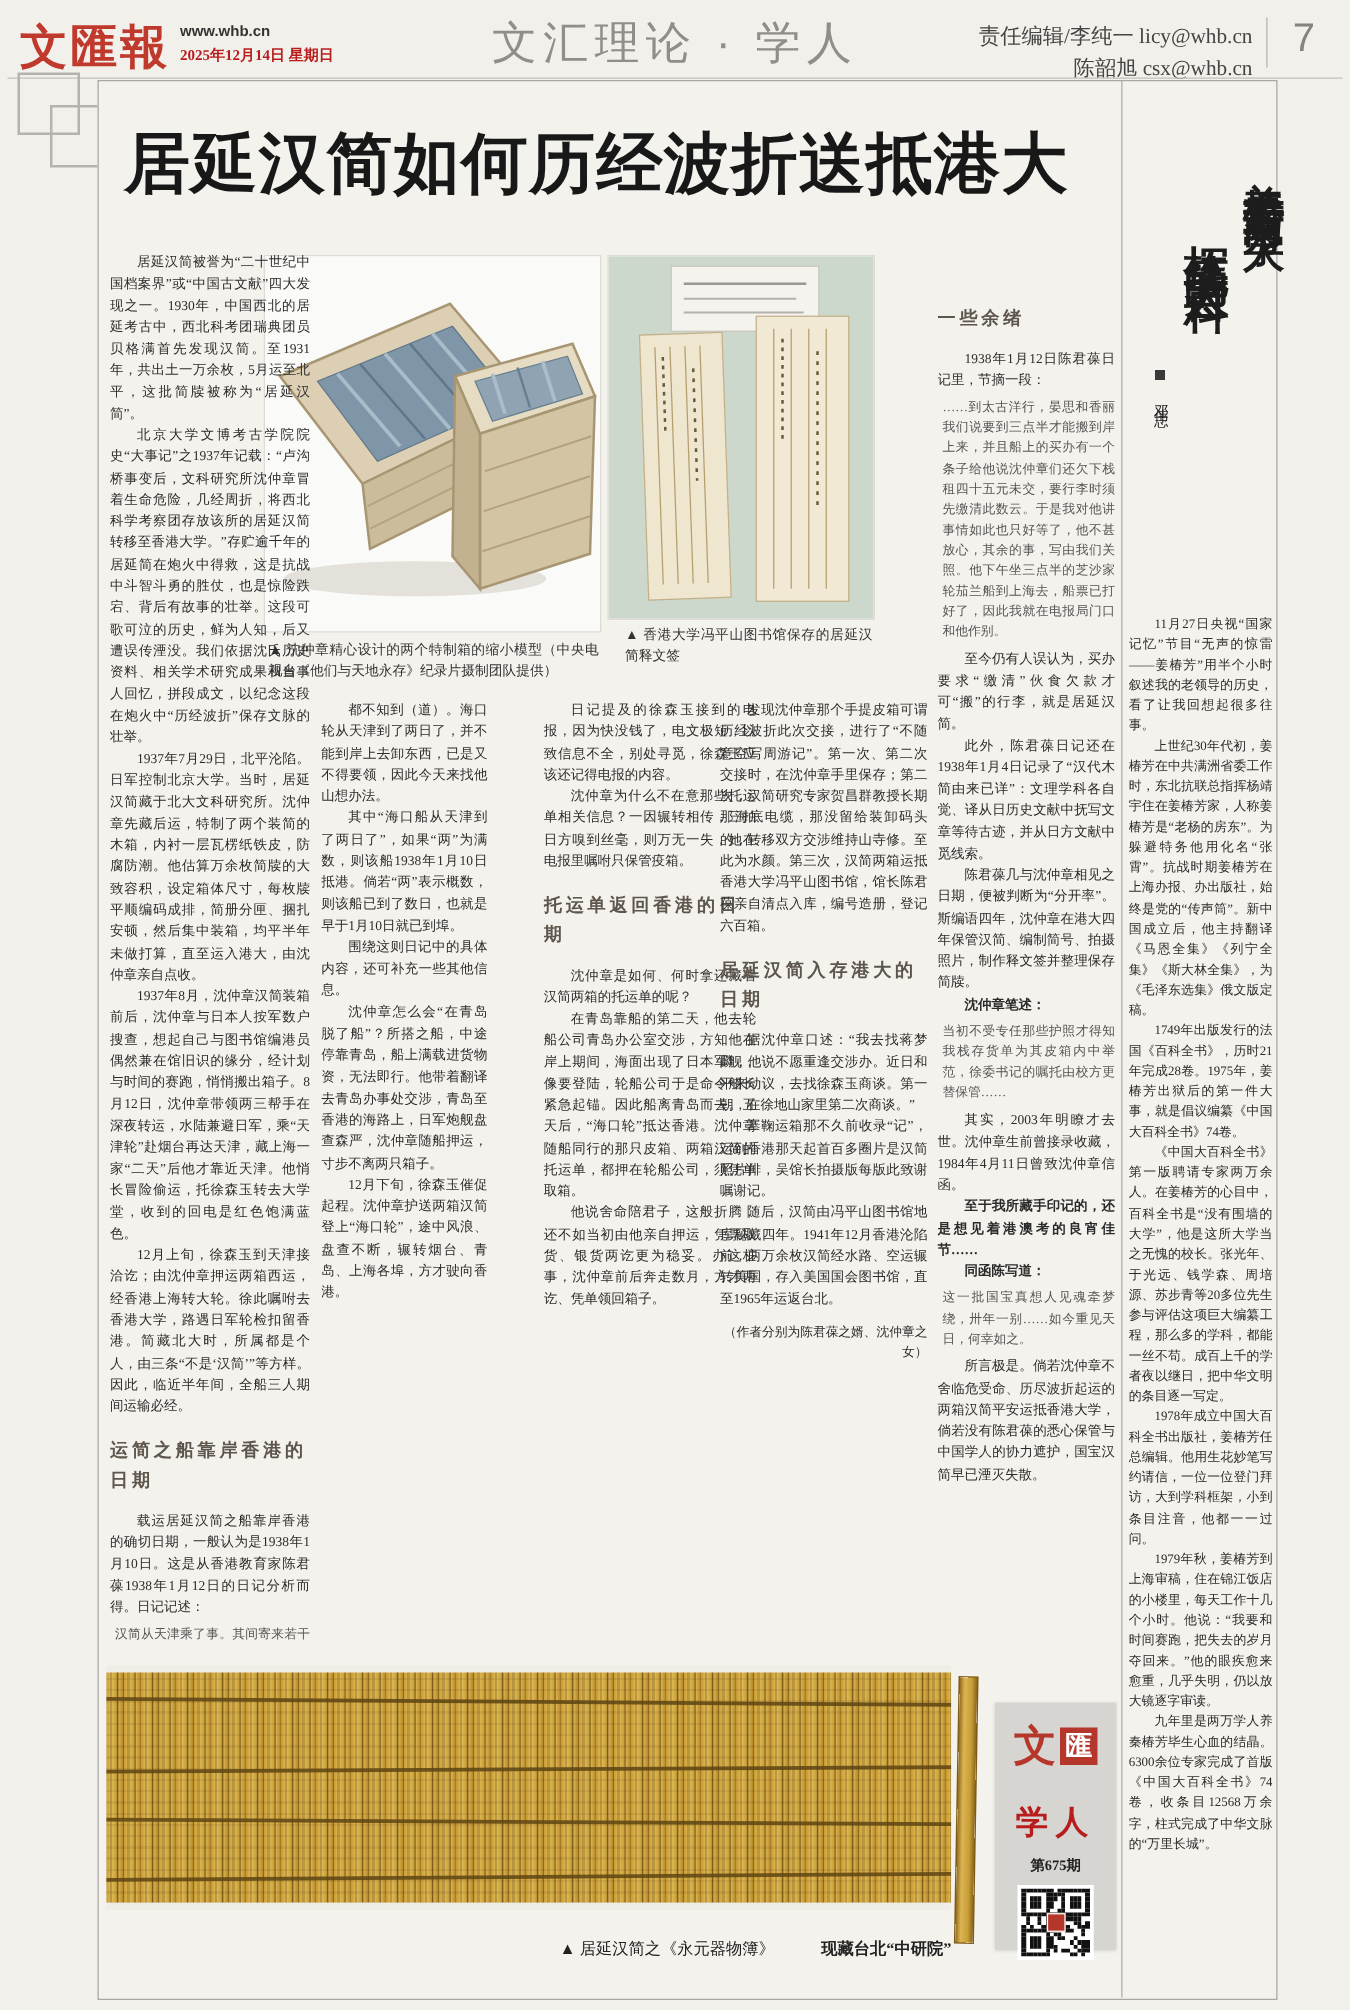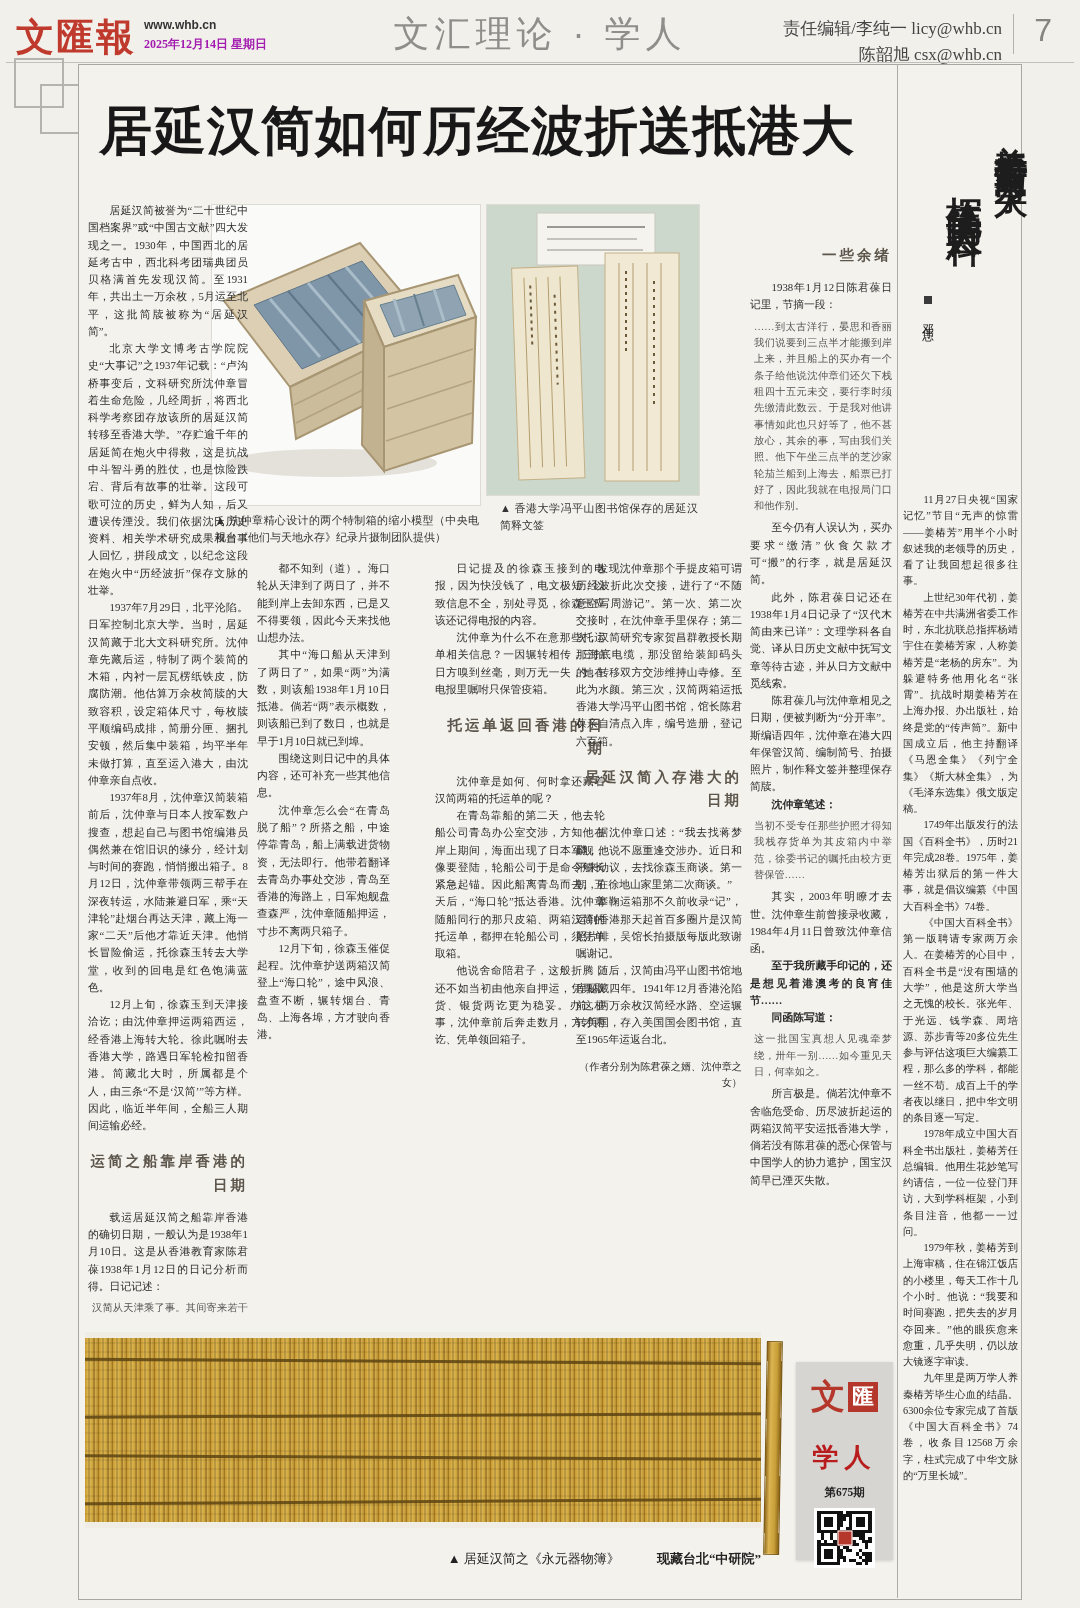--- a/index.html
+++ b/index.html
@@ -3,41 +3,41 @@
 <meta charset="utf-8">
 <style>
   html,body{margin:0;padding:0;background:#e6e4df;}
   .page{position:relative;width:1080px;height:1608px;background:#f2f0eb;overflow:hidden;
         font-family:"Liberation Serif","DejaVu Serif",serif;color:#2b2b2b;}
   .abs{position:absolute;}
   
   .masthead{left:16px;top:12px;font-size:38px;font-weight:900;color:#c0392d;
             font-family:"DejaVu Serif",serif;letter-spacing:2px;}
   .site-url{left:144px;top:18px;font-size:12px;font-weight:bold;color:#333;font-family:"Liberation Sans",sans-serif;}
-  .pub-date{left:144px;top:36px;font-size:12px;font-weight:bold;color:#a21caf;}
+  .pub-date{left:144px;top:36px;font-size:12px;font-weight:bold;color:#b91c1c;}
   .section-title{left:0;top:10px;width:1080px;text-align:center;font-size:36px;color:#8f8e8a;
                  letter-spacing:5px;font-family:"Liberation Sans",sans-serif;}
   .editors{right:78px;top:16px;text-align:right;font-size:17px;color:#444;line-height:1.5;}
   .pageno-sep{right:66px;top:14px;width:1px;height:40px;background:#b4b2ad;}
   .pageno{right:28px;top:12px;font-size:32px;color:#85847f;font-family:"Liberation Sans",sans-serif;}
   .header-rule{left:6px;top:62px;width:1068px;height:1px;background:#c2c0bb;}
   .corner-sq{border:2px solid #b5b3ae;background:transparent;}
   
   .frame{left:78px;top:64px;width:942px;height:1534px;border:1px solid #a9a7a2;background:#f4f2ed;}
   .side-divider{left:897px;top:64px;width:1px;height:1534px;background:#aeaca7;}
   
   .headline{left:88px;top:96px;width:778px;text-align:center;font-size:53px;font-weight:900;color:#181818;
             font-family:"Liberation Sans","DejaVu Sans",sans-serif;letter-spacing:1px;white-space:nowrap;}
   .byline{left:88px;top:180px;width:778px;text-align:center;font-size:12px;color:#4a4a4a;letter-spacing:2px;margin-top:48px;}
   
   .col{font-size:10.8px;line-height:1.6;text-align:justify;overflow:hidden;}
   .blk{margin:0;}
   .blk.p{text-indent:2em;}
   .blk.quote{color:#555;font-size:10.2px;margin:5px 0;padding-left:4px;}
-  .blk.subhead{text-align:right;font-weight:bold;color:#5d564c;font-size:14.5px;letter-spacing:3px;
+  .blk.subhead{text-align:left;font-weight:bold;color:#5d564c;font-size:14.5px;letter-spacing:3px;
                margin:16px 0 12px;text-indent:0;font-family:"Liberation Sans",sans-serif;}
   .blk.bold{font-weight:bold;text-indent:2em;}
   .blk.sig{text-align:right;font-size:10.2px;margin-top:10px;}
   
   .photo{background:#fafaf7;box-shadow:0 0 0 1px #dddbd4;}
   .caption{font-size:11px;color:#333;line-height:1.55;text-align:justify;}
   
   .bamboo{left:85px;top:1332px;width:676px;height:196px;background:#efede6;overflow:hidden;}
   .slats{position:absolute;left:0;top:6px;right:0;bottom:6px;
     background:repeating-linear-gradient(90deg,#c89a33 0px,#e3bc55 4px,#caa23c 8px,#8f6a1d 9px,#d9b050 10px,#b98f2e 13px,#876217 14px);}

